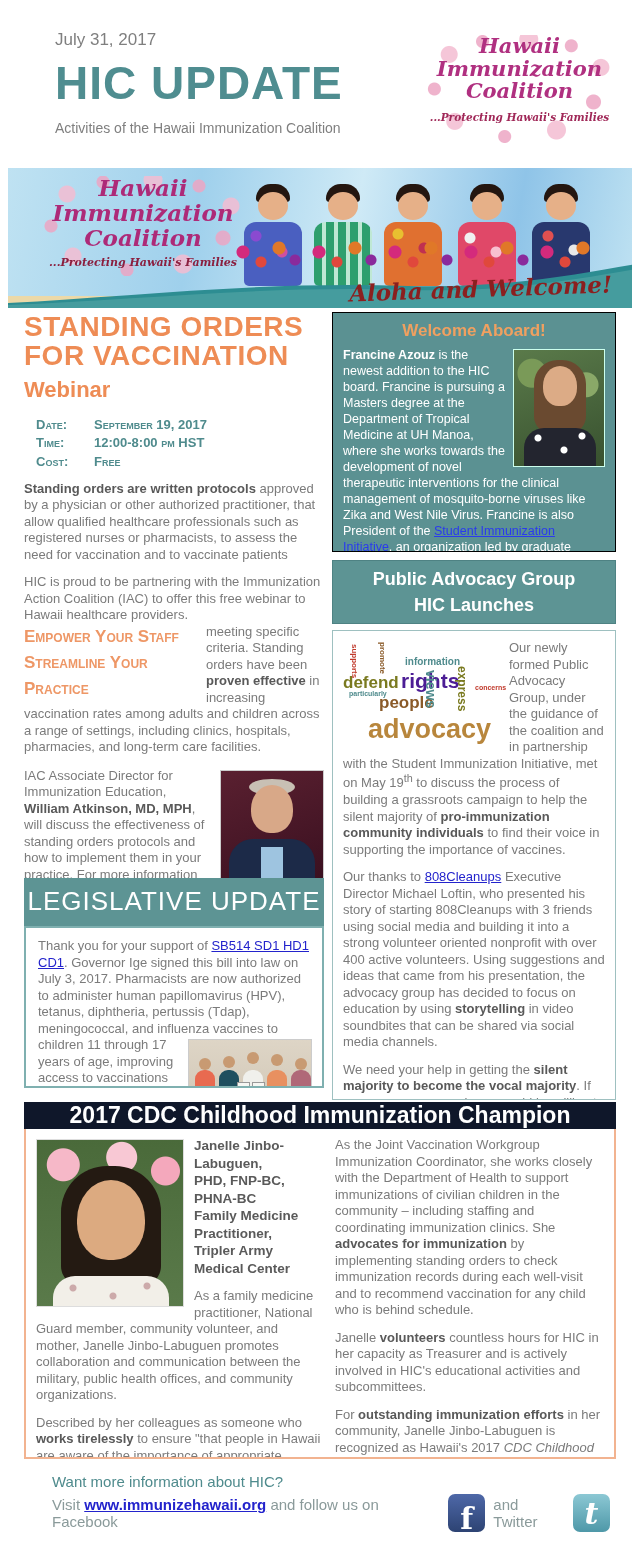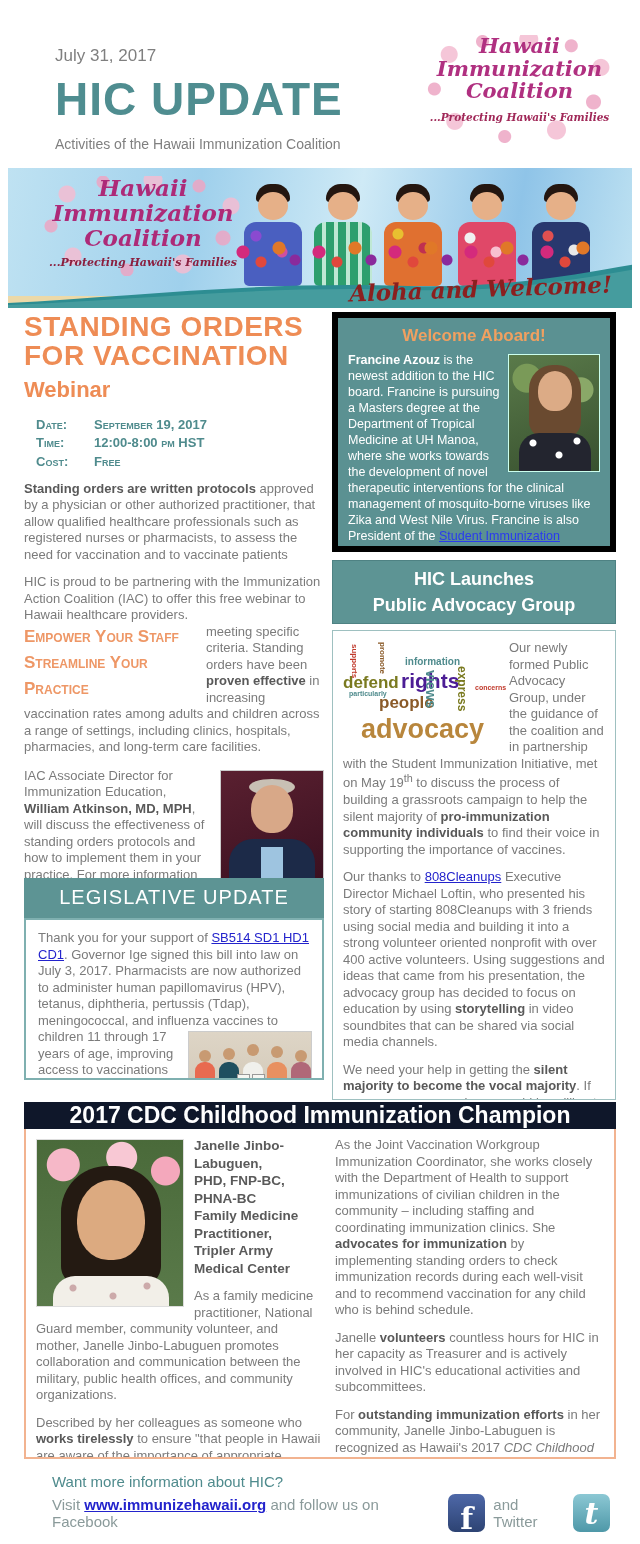--- a/index.html
+++ b/index.html
@@ -5,21 +5,21 @@
   * { margin:0; padding:0; box-sizing:border-box; }
   html,body { width:640px; }
   body {
     width:640px; height:1544px; overflow:hidden; background:#ffffff;
     font-family:"Liberation Sans", sans-serif; color:#7b7b7b;
   }
   a { color:#2323cc; text-decoration:underline; cursor:pointer; }
   .bold-dark { font-weight:bold; color:#595959; }
 
   
-  .header { position:relative; padding:46px 0 0 55px; height:165px; }
+  .header { position:relative; padding:30px 0 0 55px; height:165px; }
   .hdr-date { font-size:17px; color:#7f7f7f; }
   .hdr-title { font-size:46px; font-weight:bold; color:#4f8d90; margin-top:6px; letter-spacing:1px; }
   .hdr-sub { font-size:14px; color:#7f7f7f; margin-top:10px; }
   .hic-logo { position:absolute; right:28px; top:35px; width:185px; height:108px; text-align:center;
     font-family:"DejaVu Serif", serif; }
   .wreath { position:absolute; inset:0; opacity:.85;
     background-image:
       radial-gradient(circle 8px at 12% 18%, #f4bdd2 8px, transparent 9px),
       radial-gradient(circle 6px at 30% 6%,  #eda6c4 6px, transparent 7px),
       radial-gradient(circle 9px at 55% 4%,  #f4bdd2 9px, transparent 10px),
@@ -80,30 +80,30 @@
     font-size:17px; line-height:1.55; }
   .atk { margin-top:12px; }
   .photo { float:right; border:1px solid #cccccc; }
   .photo-atkinson { width:104px; height:112px; margin:2px 0 4px 8px; position:relative;
     background:linear-gradient(160deg,#5a2030,#3a1020); overflow:hidden; }
   .photo-atkinson .head { position:absolute; left:30px; top:14px; width:42px; height:48px; background:#d8a888; border-radius:50% 50% 45% 45%; }
   .photo-atkinson .hair { position:absolute; left:28px; top:8px; width:46px; height:16px; background:#c8c0b4; border-radius:50%; }
   .photo-atkinson .suit { position:absolute; left:8px; bottom:-6px; width:86px; height:48px; background:#1c2a48; border-radius:24px 24px 0 0; }
   .photo-atkinson .shirt { position:absolute; left:40px; bottom:0; width:22px; height:34px; background:#9ec4e0; }
 
-  .leg-bar { background:#5d9494; color:#ffffff; font-size:20px; letter-spacing:1px; text-align:center;
+  .leg-bar { background:#5d9494; color:#ffffff; font-size:26px; letter-spacing:1px; text-align:center;
     padding:8px 0 9px; }
   .leg-box { border:2px solid #7fb0b0; background:#ffffff; padding:10px 10px 6px 12px; height:162px; overflow:hidden; }
   .photo-leg { width:124px; height:84px; margin:2px 0 2px 8px; position:relative; background:linear-gradient(#ded5c6,#cfc5b4); overflow:hidden; }
   .photo-leg .person { position:absolute; bottom:0; width:20px; height:52px; border-radius:9px 9px 0 0; }
   .photo-leg .head { position:absolute; width:12px; height:12px; border-radius:50%; background:#c89a72; }
   .photo-leg .cert { position:absolute; width:13px; height:18px; background:#f6f6f2; border:1px solid #999; }
 
   
-  .welcome-box { background:#5b9192; border:6px solid #000000; height:240px; padding:8px 10px; margin-bottom:8px; overflow:hidden; }
+  .welcome-box { background:#5b9192; border:1px solid #000000; height:240px; padding:8px 10px; margin-bottom:8px; overflow:hidden; }
   .welcome-title { text-align:center; color:#f0a060; font-weight:bold; font-size:17px; margin-bottom:6px; }
   .welcome-txt { color:#ffffff; font-size:12.5px; line-height:1.28; }
   .welcome-txt a { color:#2a3aee; }
   .photo-francine { width:92px; height:118px; margin:2px 0 4px 8px; position:relative; border:1px solid #cfe;
     background:radial-gradient(circle 14px at 20% 20%,#7a9a58 14px,transparent 15px),
                radial-gradient(circle 12px at 80% 30%,#8aa868 12px,transparent 13px),
                linear-gradient(160deg,#5a7a4a,#38512f); overflow:hidden; }
   .photo-francine .hair { position:absolute; left:20px; top:10px; width:52px; height:74px; background:#6a4a30; border-radius:24px 24px 18px 18px; }
   .photo-francine .head { position:absolute; left:29px; top:16px; width:34px; height:40px; background:#dcab86; border-radius:50% 50% 45% 45%; }
   .photo-francine .top { position:absolute; left:10px; bottom:-4px; width:72px; height:42px; border-radius:20px 20px 0 0;
@@ -112,21 +112,21 @@
                radial-gradient(circle 3px at 58px 8px,#fff 3px,transparent 4px),#23252f; }
 
   .adv-bar { background:#5d9494; border:1px solid #4e8283; color:#ffffff; font-weight:bold; font-size:18px;
     text-align:center; line-height:1.45; padding:5px 0; margin-bottom:6px; }
   .adv-box { border:1px solid #9ec0c0; background:#ffffff; padding:9px 10px; height:470px; overflow:hidden; }
   .wordcloud { float:left; width:158px; height:102px; position:relative; margin:0 8px 4px 0; }
   .wc { position:absolute; font-weight:bold; white-space:nowrap; }
   .wc-defend { left:0px; top:32px; font-size:17px; color:#7a7a20; }
   .wc-rights { left:58px; top:28px; font-size:21px; color:#4c1d95; }
   .wc-people { left:36px; top:52px; font-size:17px; color:#8a5a28; }
-  .wc-advocacy { left:18px; top:72px; font-size:27px; color:#b8863c; }
+  .wc-advocacy { left:25px; top:72px; font-size:27px; color:#b8863c; }
   .wc-views { left:96px; top:30px; font-size:14px; color:#4f8b8d; transform:rotate(90deg); transform-origin:left top; }
   .wc-express { left:126px; top:26px; font-size:12px; color:#7a7a20; transform:rotate(90deg); transform-origin:left top; }
   .wc-information { left:62px; top:16px; font-size:10px; color:#4f8b8d; }
   .wc-particularly { left:6px; top:50px; font-size:7px; color:#4f8b8d; }
   .wc-supports { left:16px; top:4px; font-size:8px; color:#c0392b; transform:rotate(90deg); transform-origin:left top; }
   .wc-concerns { left:132px; top:44px; font-size:7px; color:#c0392b; }
   .wc-promote { left:44px; top:2px; font-size:8px; color:#8a5a28; transform:rotate(90deg); transform-origin:left top; }
 
   
   .champ { margin:8px 24px 0; }
@@ -300,22 +300,22 @@
         <span class="photo photo-francine">
           <span class="hair"></span>
             <span class="head"></span>
             <span class="top"></span>
         </span>
         <b>Francine Azouz</b><span> is the newest addition to the HIC board.  Francine is pursuing a Masters degree at the Department of Tropical Medicine at UH Manoa, where she works towards the development of novel therapeutic interventions for the clinical management of mosquito-borne viruses like Zika and West Nile Virus.  Francine is also President of the </span><a>Student Immunization Initiative</a><span>, an organization led by graduate students advocating for vaccination and disease prevention.</span>
       </div>
     </div>
 
     <div class="adv-bar">
+      <div>Public Advocacy Group</div>
       <div>HIC Launches</div>
-      <div>Public Advocacy Group</div>
     </div>
     <div class="adv-box body-txt">
       <div class="wordcloud">
         <span class="wc wc-defend">defend</span>
         <span class="wc wc-rights">rights</span>
         <span class="wc wc-people">people</span>
         <span class="wc wc-advocacy">advocacy</span>
         <span class="wc wc-views">views</span>
         <span class="wc wc-express">express</span>
         <span class="wc wc-information">information</span>

